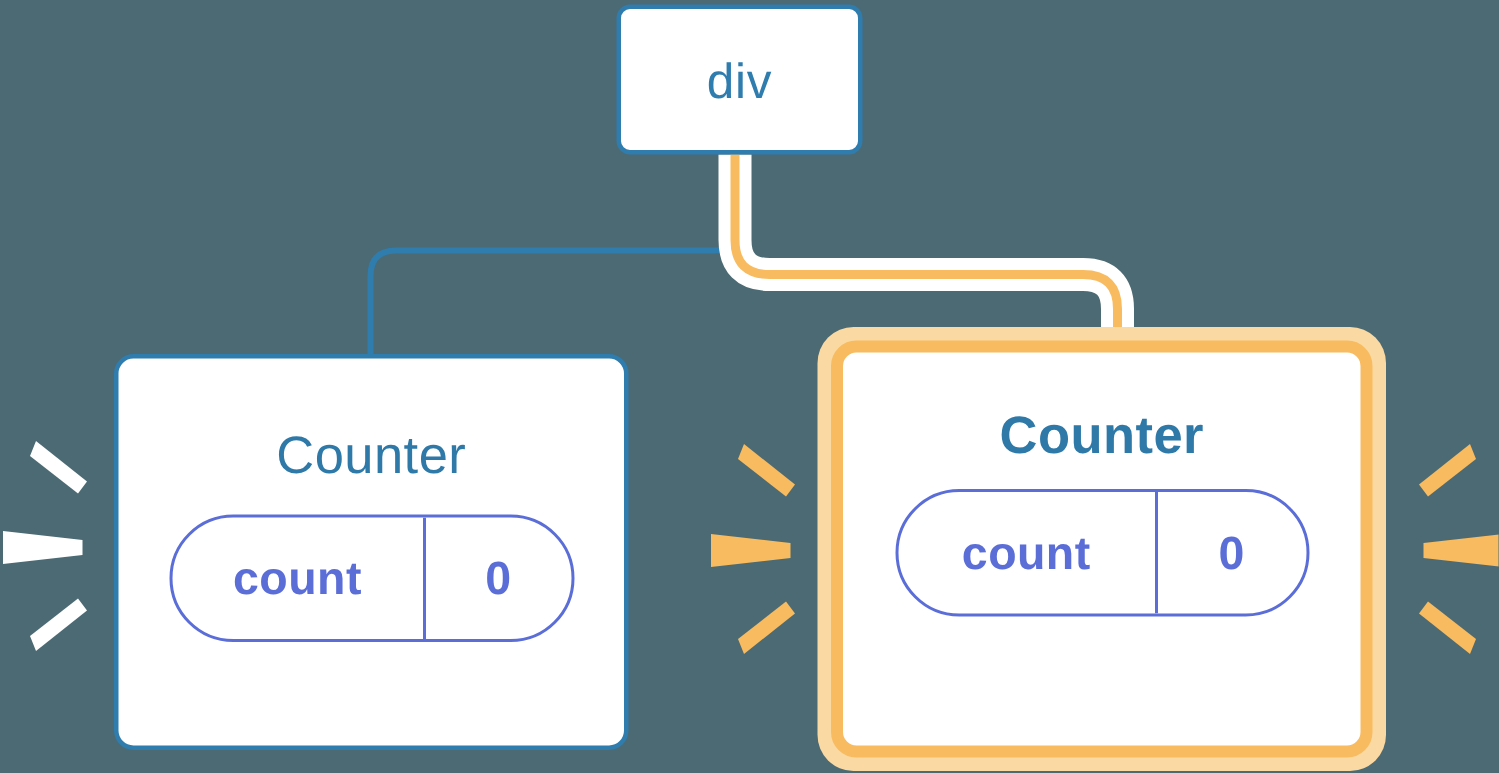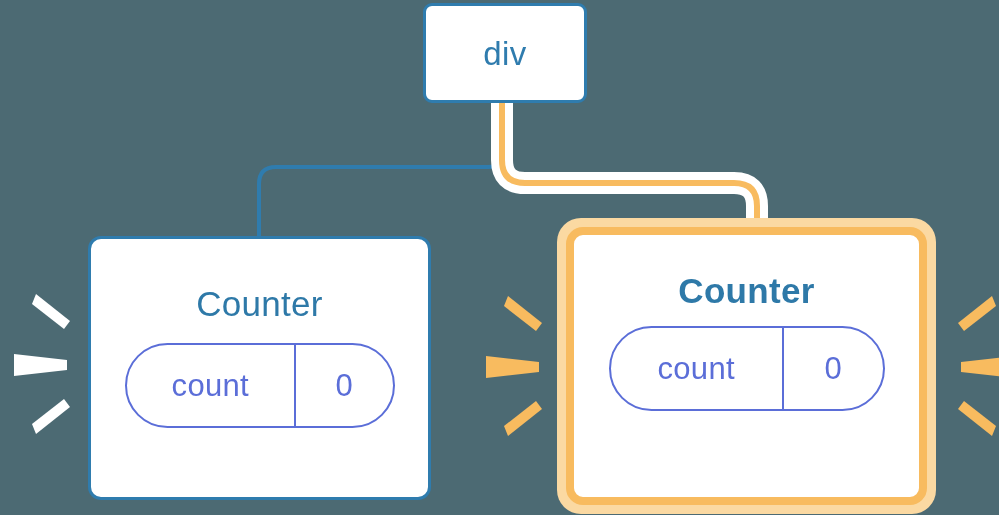--- a/index.html
+++ b/index.html
@@ -9,21 +9,21 @@
   body {
     width: 999px;
     height: 515px;
     background: #4c6a73;
     font-family: "Liberation Sans", sans-serif;
     overflow: hidden;
     position: relative;
   }
   #stage {
     position: absolute;
-    left: 12px; top: 0;
+    left: 0; top: 0;
     width: 972px;
     height: 515px;
   }
   .layer {
     position: absolute;
     left: 0; top: 0;
     width: 999px;
     height: 515px;
   }
   .node {
@@ -119,21 +119,21 @@
   #pill-right {
     margin-top: 18px;
     width: 272px;
   }
   .pill-key, .pill-val {
     display: flex;
     align-items: center;
     justify-content: center;
     color: #5b6ed8;
     font-size: 31px;
-    font-weight: 400;
+    font-weight: 700;
     letter-spacing: 0.3px;
   }
   .pill-key {
     flex: 0 0 63%;
     border-right: 2px solid #5b6ed8;
   }
   .pill-val {
     flex: 1 1 auto;
   }
 

